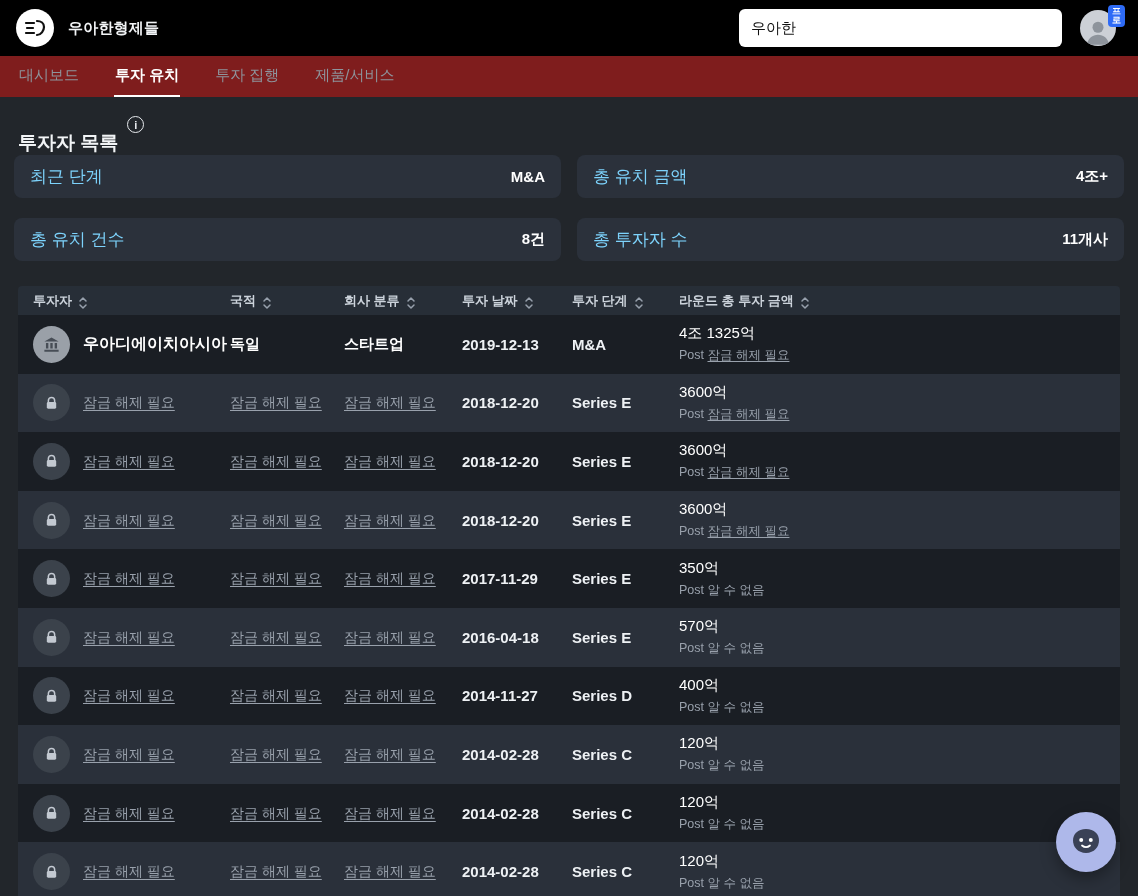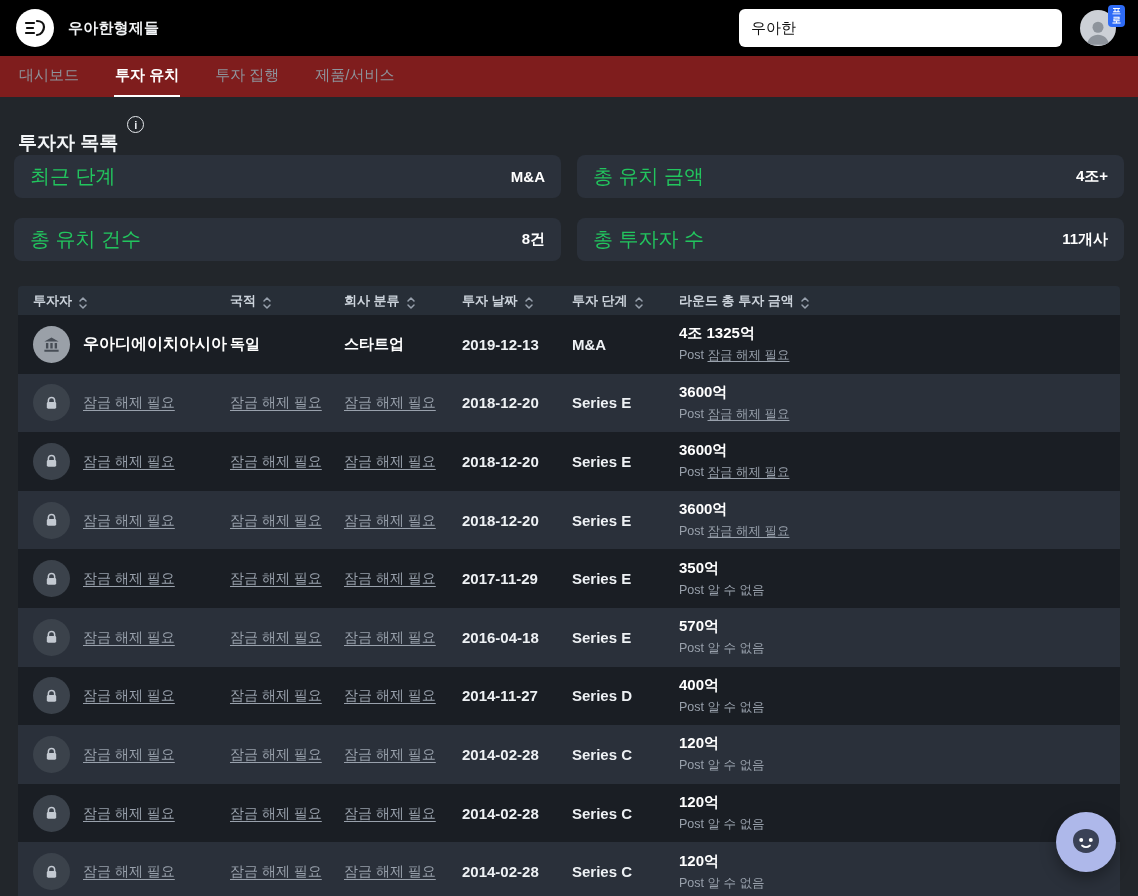--- a/index.html
+++ b/index.html
@@ -28,40 +28,40 @@
   .tab { display:flex; align-items:center; font-size:15px; color:#8e949c; border-bottom:2px solid transparent; cursor:pointer; padding:0 1px; }
   .tab.active { color:#fff; font-weight:700; border-color:#fff; }
   
   .content { padding:0 14px; }
   .page-title-row { display:flex; align-items:center; gap:9px; padding:14px 4px 0; height:39px; }
   .page-title { font-size:19px; font-weight:700;margin-top:39px; }
   .info-icon { width:17px; height:17px; border:1.5px solid #e8ebef; border-radius:50%; display:flex; align-items:center; justify-content:center; color:#e8ebef; font-size:11px; font-weight:700; cursor:pointer; margin-top:2px; }
   .info-icon::after { content:"i"; }
   .stats-grid { display:grid; grid-template-columns:1fr 1fr; column-gap:16px; row-gap:20px; margin-top:19px; }
   .stat-card { background:#2b313b; border-radius:8px; height:43px; display:flex; align-items:center; justify-content:space-between; padding:0 16px; }
-  .stat-label { font-size:20px; color:#22c55e; }
+  .stat-label { font-size:17px; color:#7dd3fc; }
   .stat-value { font-size:15px; font-weight:700; color:#fff; }
   
   .table { margin:25px 4px 0; }
   .grid-cols { display:grid; grid-template-columns:197px 114px 118px 110px 107px 1fr; align-items:center; padding-left:15px; }
   .thead { background:#272e37; height:29px; border-radius:4px 4px 0 0; font-size:13px; color:#ccd3db; font-weight:600; }
   .th { display:flex; align-items:flex-end; gap:6px; cursor:pointer; }
   .sort-icon { display:inline-flex; flex-direction:column; line-height:0; }
   .trow { min-height:58.6px; }
   .trow.odd { background:#1a1e24; }
   .trow.even { background:#2a303a; }
   .c-investor { display:flex; align-items:center; gap:13px; }
   .avatar { width:37px; height:37px; border-radius:50%; flex:none; display:flex; align-items:center; justify-content:center; }
   .avatar.company { background:#9aa0a8; }
   .avatar.locked { background:#3b424b; }
   .investor-name { font-size:16px; font-weight:700; color:#fff; }
   .plain-cell { font-size:15px; font-weight:700; color:#fff;margin-top:20px; }
   .lock-link { color:#99a1ac; font-size:14px; text-decoration:underline; text-underline-offset:3px; cursor:pointer; }
   .c-date, .c-stage { font-size:15px; font-weight:600; color:#eef1f4; }
-  .amount { font-size:15px; font-weight:700; color:#fff; margin-bottom:4px; }
+  .amount { font-size:15px; font-weight:400; color:#fff; margin-bottom:4px; }
   .post-line { font-size:12.5px; color:#99a1ac; }
   .post-link { color:#99a1ac; text-decoration:underline; text-underline-offset:2px; cursor:pointer; }
   
   .chat-fab { position:absolute; right:22px; bottom:24px; width:60px; height:60px; border-radius:50%;
     background:#aeb8ea; display:flex; align-items:center; justify-content:center;
     box-shadow:0 6px 16px rgba(0,0,0,.35); cursor:pointer; }
 </style>
 </head>
 <body>
 

